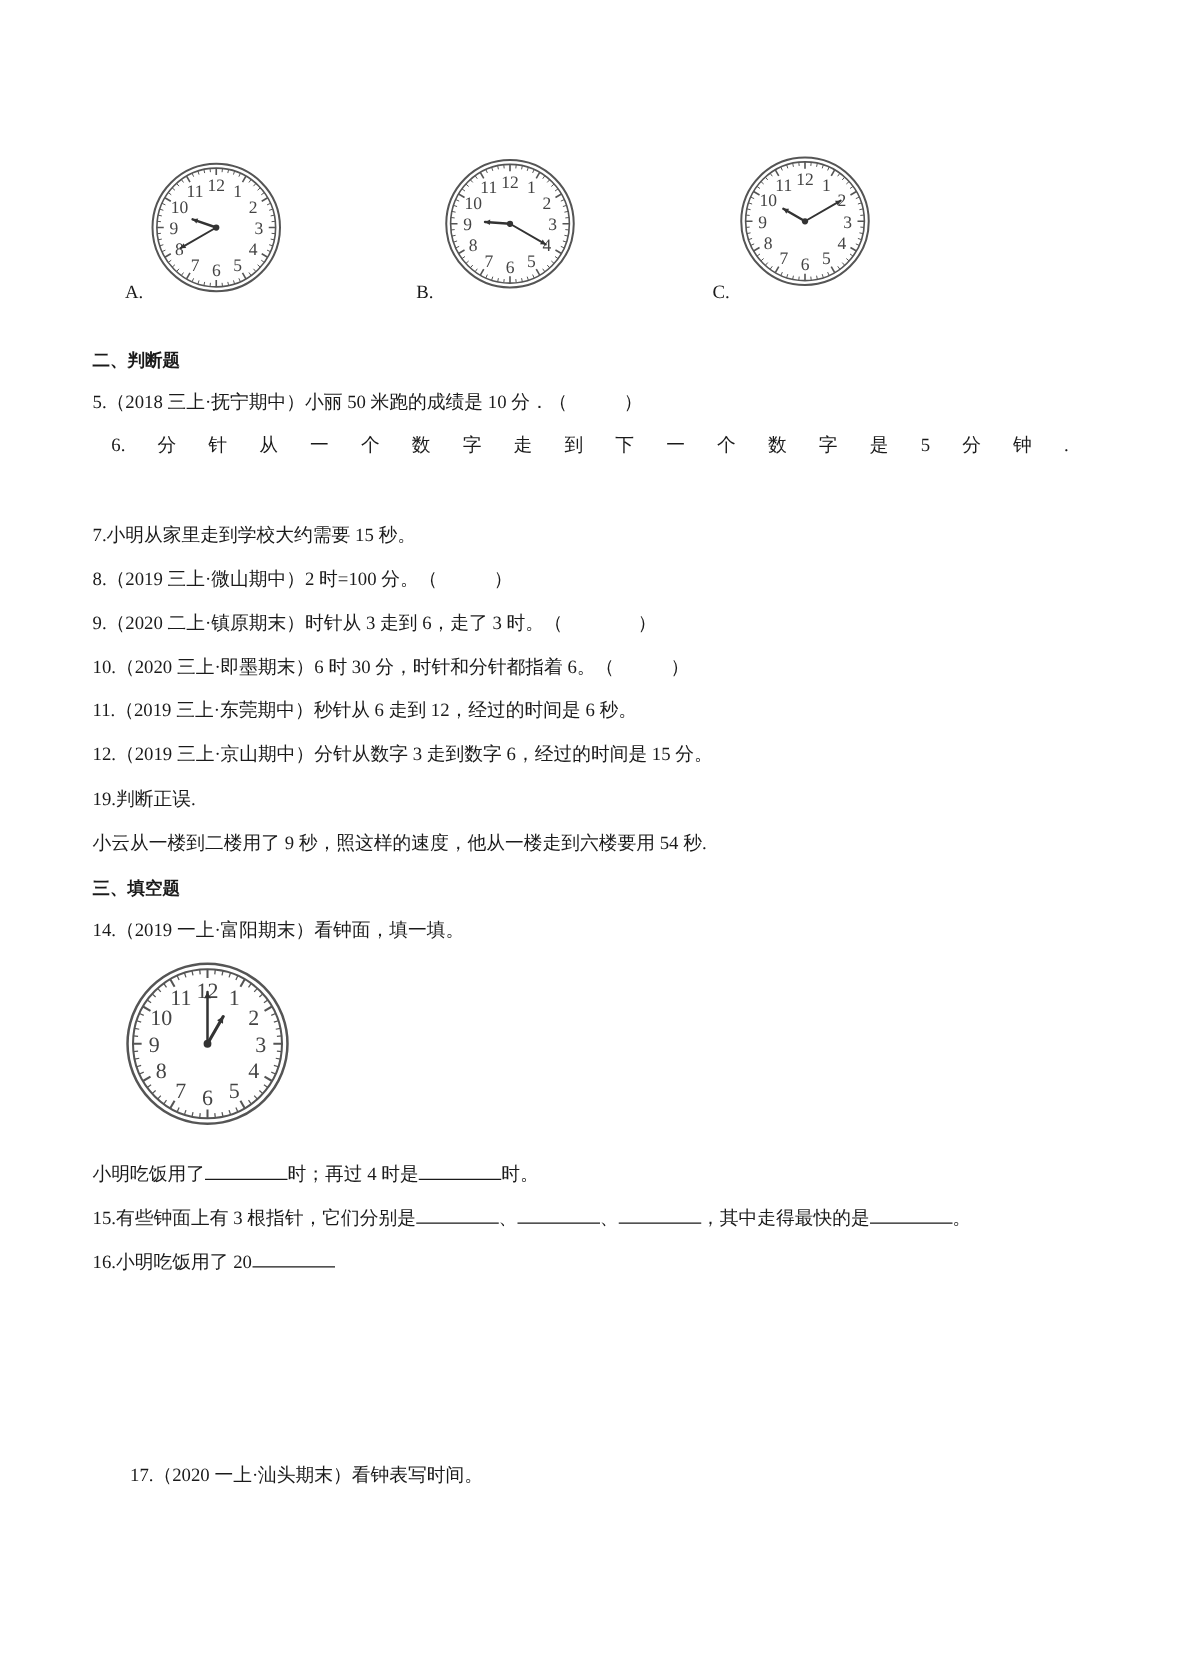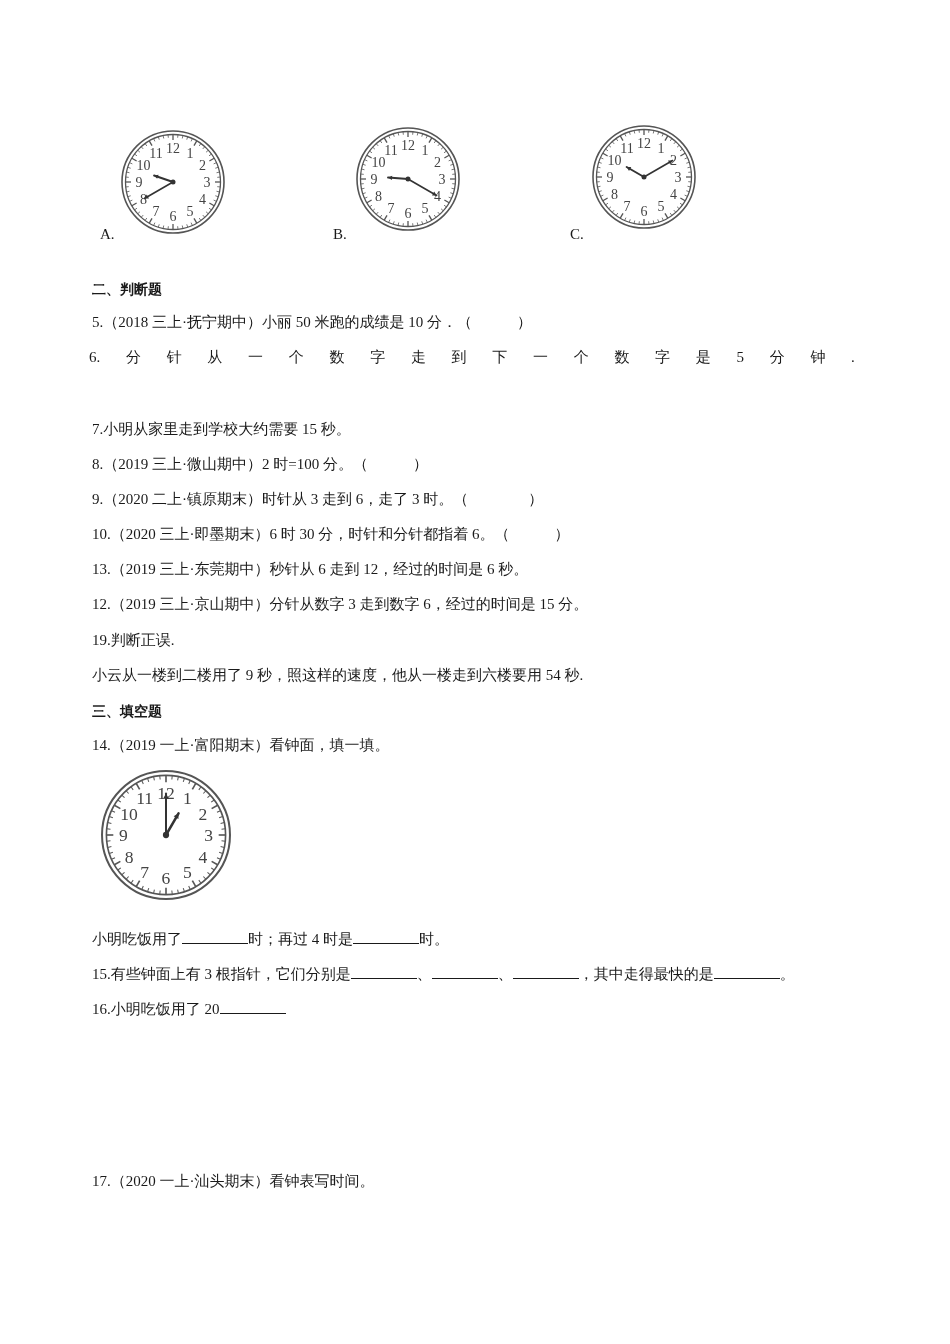--- a/index.html
+++ b/index.html
@@ -1,18 +1,18 @@
 <!DOCTYPE html>
 <html><head>
 <meta charset="utf-8">
 <style>
   html, body { margin: 0; padding: 0; background: #ffffff; }
   body { width: 950px; height: 1344px; position: relative; overflow: hidden;
          font-family: "Liberation Serif", "DejaVu Serif", serif; color: #1a1a1a; }
-  .line { position: absolute; left: 92px; font-size: 15px; line-height: 20px; white-space: nowrap; }
+  .line { position: absolute; left: 74px; font-size: 15px; line-height: 20px; white-space: nowrap; }
   .heading { font-family: "DejaVu Sans", "Liberation Sans", sans-serif; font-weight: bold; font-size: 14px; }
   .opt-label { position: absolute; font-size: 15px; }
   .clock { position: absolute; }
   .blank { display: inline-block; width: 66px; border-bottom: 1px solid #1a1a1a; height: 14px; vertical-align: baseline; }
   .spread { position: absolute; left: 89px; width: 766px; display: flex; justify-content: space-between; font-size: 15px; line-height: 20px; }
 </style>
 </head>
 <body>
 
 <svg class="clock" style="left:118px;top:127px;" width="110" height="110" viewBox="-55 -55 110 110" id="clockA">
@@ -285,21 +285,21 @@
     <span>是</span>
     <span>5</span>
     <span>分</span>
     <span>钟</span>
     <span>.</span>
   </div>
 <div class="line" style="top:419px;">7.小明从家里走到学校大约需要 15 秒。</div>
 <div class="line" style="top:454px;">8.（2019 三上·微山期中）2 时=100 分。（　　　）</div>
 <div class="line" style="top:489px;">9.（2020 二上·镇原期末）时针从 3 走到 6，走了 3 时。（　　　　）</div>
 <div class="line" style="top:524px;">10.（2020 三上·即墨期末）6 时 30 分，时针和分针都指着 6。（　　　）</div>
-<div class="line" style="top:559px;">13.（2019 三上·东莞期中）秒针从 6 走到 12，经过的时间是 6 秒。</div>
+<div class="line" style="top:559px;">11.（2019 三上·东莞期中）秒针从 6 走到 12，经过的时间是 6 秒。</div>
 <div class="line" style="top:594px;">12.（2019 三上·京山期中）分针从数字 3 走到数字 6，经过的时间是 15 分。</div>
 <div class="line" style="top:630px;">19.判断正误.</div>
 <div class="line" style="top:665px;">小云从一楼到二楼用了 9 秒，照这样的速度，他从一楼走到六楼要用 54 秒.</div>
 
 <div class="line heading" style="top:701px;">三、填空题</div>
 <div class="line" style="top:735px;">14.（2019 一上·富阳期末）看钟面，填一填。</div>
 <svg class="clock" style="left:97px;top:766px;" width="138" height="138" viewBox="-55 -55 110 110" id="clockQ14">
     <circle cx="0" cy="0" r="51" fill="#fff" stroke="#555" stroke-width="1.6"></circle>
     <circle cx="0" cy="0" r="47.5" fill="none" stroke="#555" stroke-width="1.3"></circle>
     <line x1="0" y1="-47.5" x2="0" y2="-42" stroke="#555" stroke-width="1.3"></line>
@@ -386,13 +386,13 @@
 </div>
 
 <div class="line" style="top:964px;">
   <span>15.有些钟面上有 3 根指针，它们分别是</span><span class="blank"></span><span>、</span><span class="blank"></span><span>、</span><span class="blank"></span><span>，其中走得最快的是</span><span class="blank"></span><span>。</span>
 </div>
 
 <div class="line" style="top:999px;">
   <span>16.小明吃饭用了 20</span><span class="blank"></span>
 </div>
 
-<div class="line" style="top:1171px;">17.（2020 一上·汕头期末）看钟表写时间。</div>
+<div class="line" style="top:1171px;margin-left:30px;">17.（2020 一上·汕头期末）看钟表写时间。</div>
 
 </body></html>

